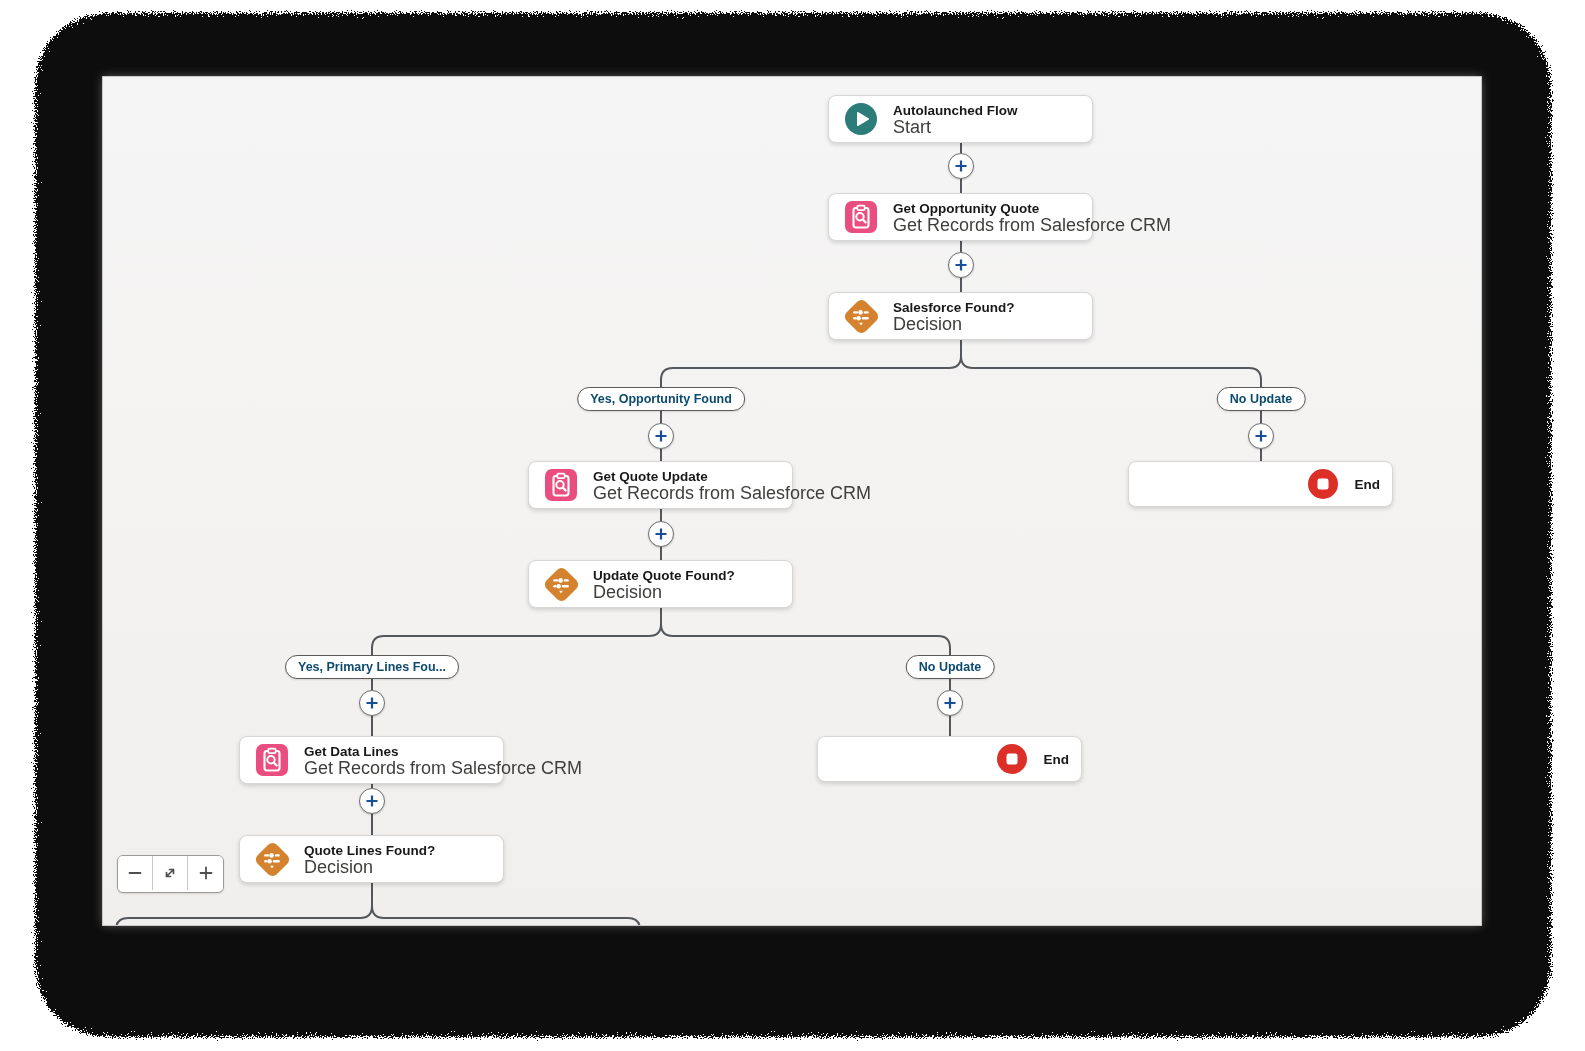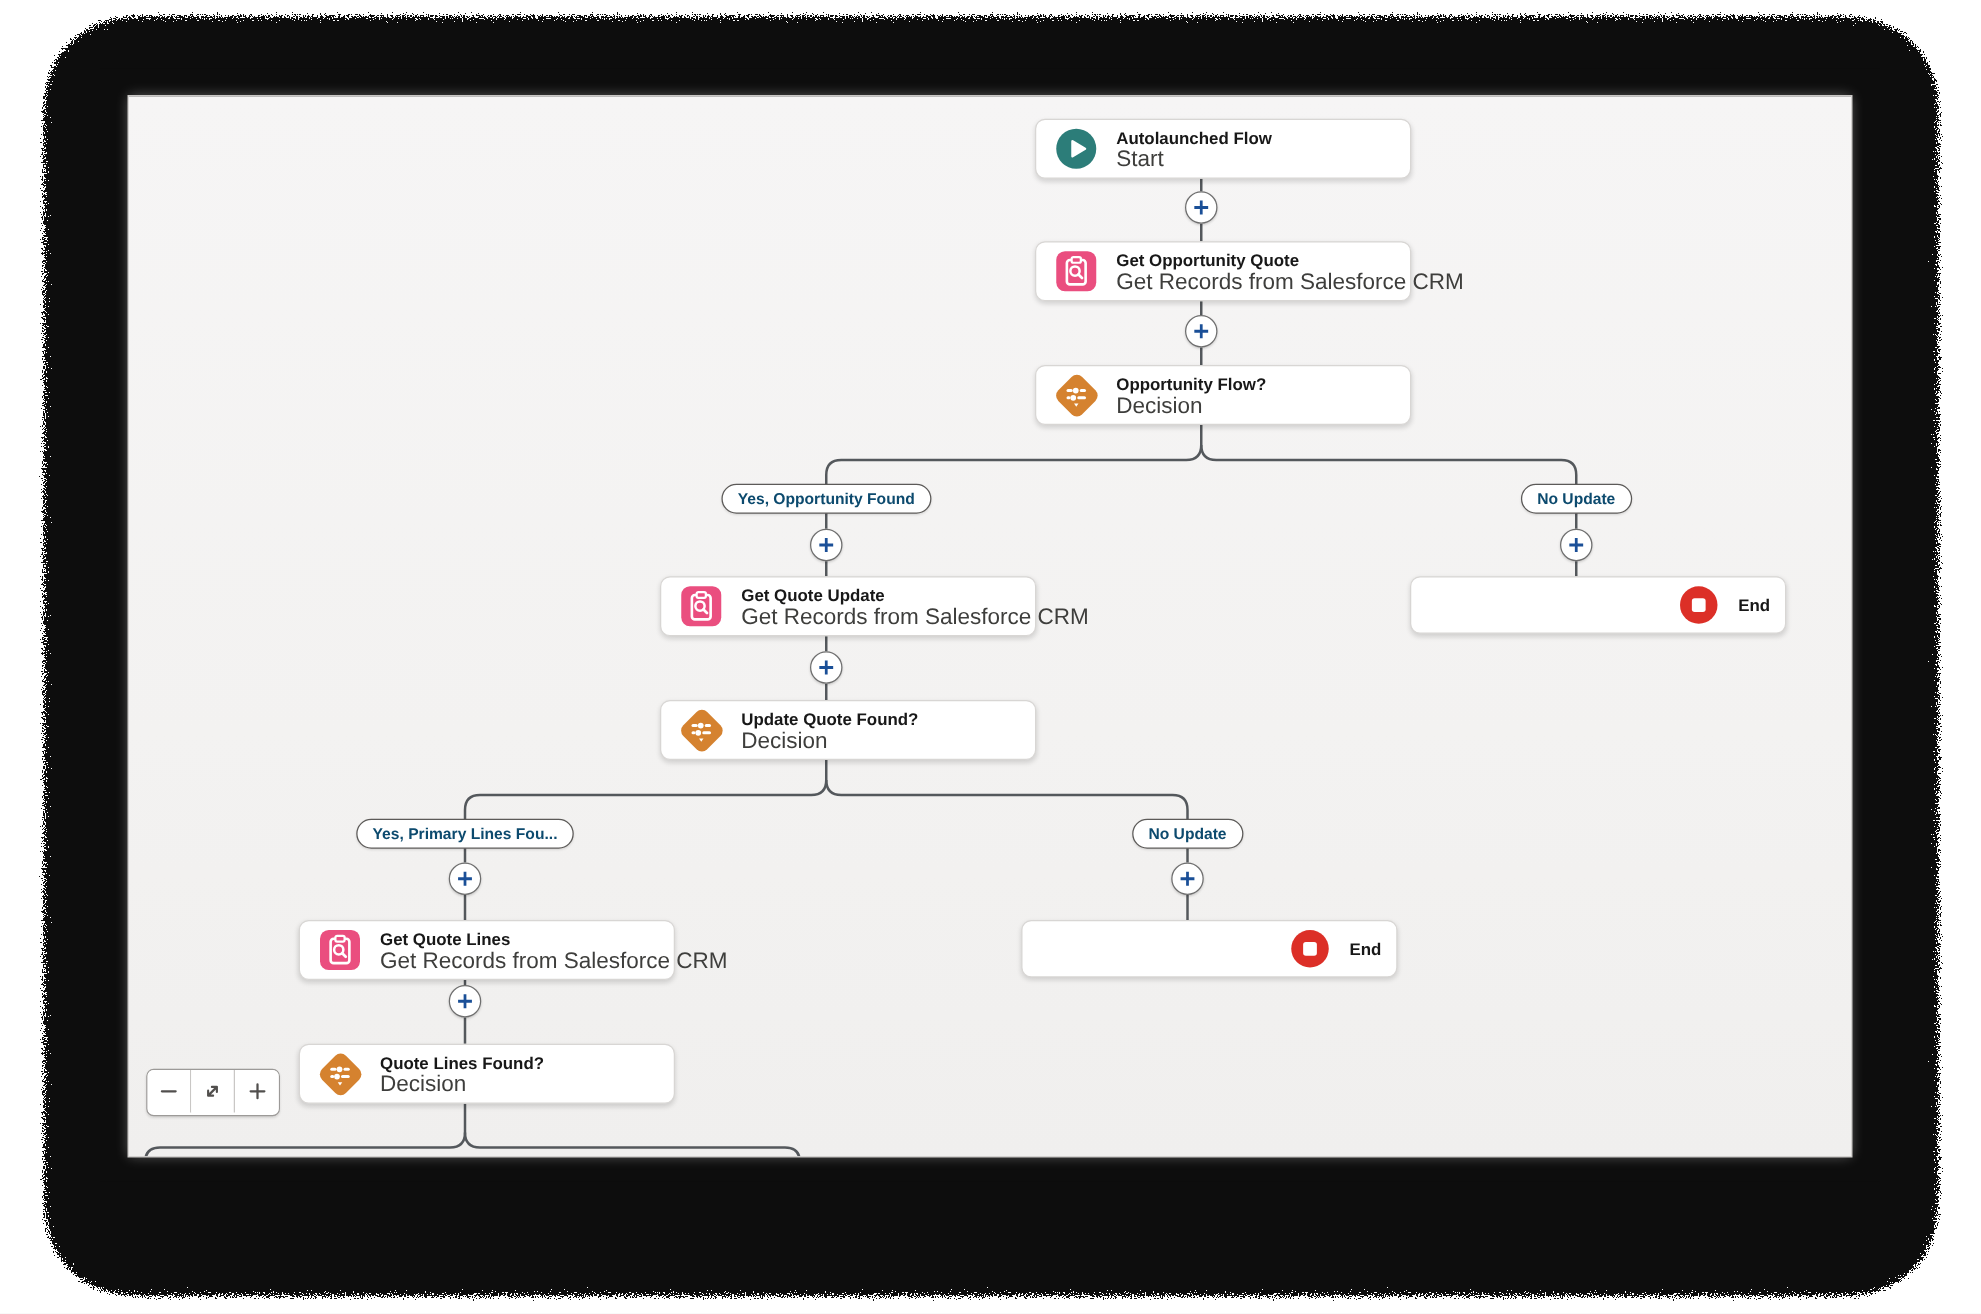--- a/index.html
+++ b/index.html
@@ -5,21 +5,21 @@
   html,body{margin:0;padding:0;background:#fff;}
   .stage{position:relative;width:1585px;height:1051px;background:#fff;overflow:hidden;
          font-family:"Liberation Sans","DejaVu Sans",sans-serif;}
   .frame-svg{position:absolute;left:0;top:0;width:1585px;height:1051px;pointer-events:none;}
   .canvas{position:absolute;left:103px;top:77px;width:1378px;height:848px;
           background:linear-gradient(#f6f5f5 0%,#f3f2f1 60%,#f0efee 100%);
           overflow:hidden;box-shadow:0 0 0 1px #c9c7c5, 0 0 10px rgba(255,255,255,.35);}
   .wires{position:absolute;left:0;top:0;}
   .wires path{fill:none;stroke:#54585c;stroke-width:2px;}
 
-  .node{position:absolute;width:301px;height:48px;background:#fff;border:1px solid #d8d6d4;
+  .node{position:absolute;width:265px;height:48px;background:#fff;border:1px solid #d8d6d4;
         border-radius:8px;box-shadow:0 2px 4px rgba(0,0,0,.14);display:flex;align-items:center;
         padding:0 12px 0 13px;box-sizing:border-box;cursor:pointer;}
   .node.end-node{height:46px;justify-content:flex-end;}
   .node .icon-slot{width:38px;height:38px;flex:0 0 38px;display:flex;align-items:center;justify-content:center;position:relative;margin-right:13px;}
   .node .txt{min-width:0;}
   .node .t{font-size:13.5px;font-weight:700;color:#181818;line-height:17px;white-space:nowrap;}
   .node .s{font-size:18px;font-weight:400;color:#3e3e3c;line-height:17px;white-space:nowrap;}
   .node .s:empty{display:none;}
 
   .sq-icon{width:32px;height:32px;border-radius:7px;background:var(--record-pink,#ea4e7f);
@@ -176,21 +176,21 @@
           <circle cx="17.6" cy="14.4" r="2.3" fill="#fff"></circle>
           <rect x="20.8" y="13.2" width="5" height="2.4" rx="1.2" fill="#fff"></rect>
           <rect x="10.2" y="19" width="3.2" height="2.4" rx="1.2" fill="#fff"></rect>
           <circle cx="15.6" cy="20.2" r="2.3" fill="#fff"></circle>
           <rect x="18.8" y="19" width="7" height="2.4" rx="1.2" fill="#fff"></rect>
           <path d="M16.2,24.8 L19.8,24.8 L18,27.4 Z" fill="#fff"></path>
         </svg>
           </span>
       </span>
       <div class="txt">
-        <div class="t">Opportunity Flow?</div>
+        <div class="t">Salesforce Found?</div>
         <div class="s">Decision</div>
       </div>
     </div>
 
     <div class="pill" style="left:558px;top:322px">Yes, Opportunity Found</div>
     <div class="pill" style="left:1158px;top:322px">No Update</div>
 
     <div class="node" style="left:425px;top:384px">
       <span class="icon-slot">
         <span class="sq-icon">
@@ -251,21 +251,21 @@
         <span class="sq-icon">
             <svg width="32" height="32" viewBox="0 0 32 32">
           <rect x="8.5" y="7" width="15" height="19.5" rx="2.4" fill="none" stroke="#fff" stroke-width="2.1"></rect>
           <rect x="12.3" y="4.6" width="7.4" height="4.6" rx="1.4" fill="#ea4e7f" stroke="#fff" stroke-width="1.8"></rect>
           <circle cx="15" cy="15.8" r="3.7" fill="none" stroke="#fff" stroke-width="2"></circle>
           <line x1="17.8" y1="18.6" x2="20.6" y2="21.4" stroke="#fff" stroke-width="2.2" stroke-linecap="round"></line>
         </svg>
           </span>
       </span>
       <div class="txt">
-        <div class="t">Get Quote Lines</div>
+        <div class="t">Get Data Lines</div>
         <div class="s">Get Records from Salesforce CRM</div>
       </div>
     </div>
 
     <div class="node end-node" style="left:714px;top:659px">
       <span class="icon-slot">
         <span class="end-icon">
             <svg width="30" height="30" viewBox="0 0 30 30">
           <rect x="9.5" y="9.5" width="11" height="11" rx="2.2" fill="#fff"></rect>
         </svg>

